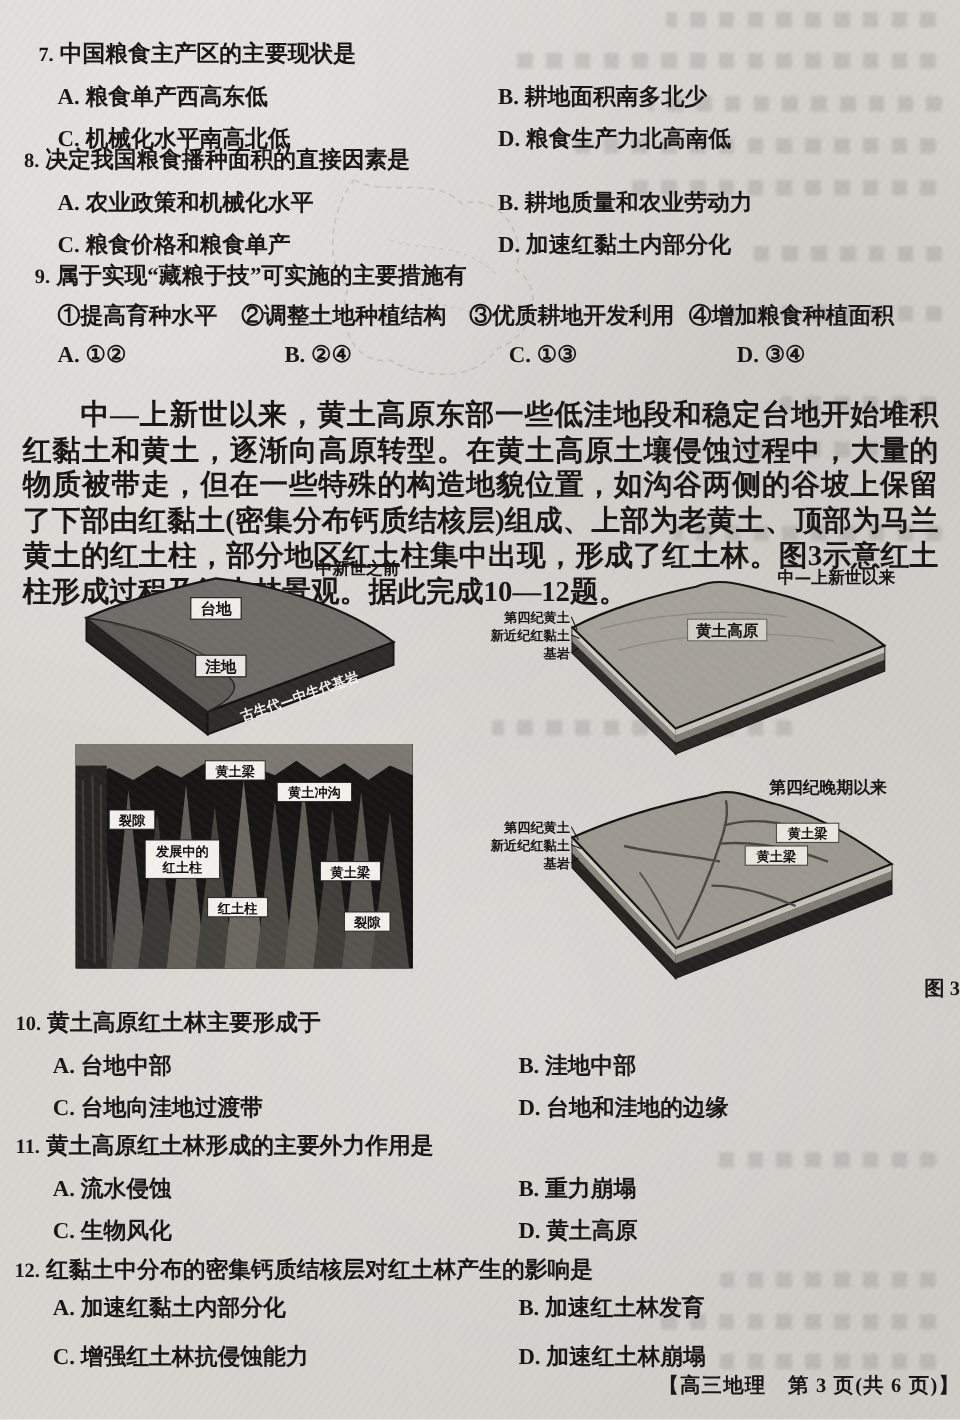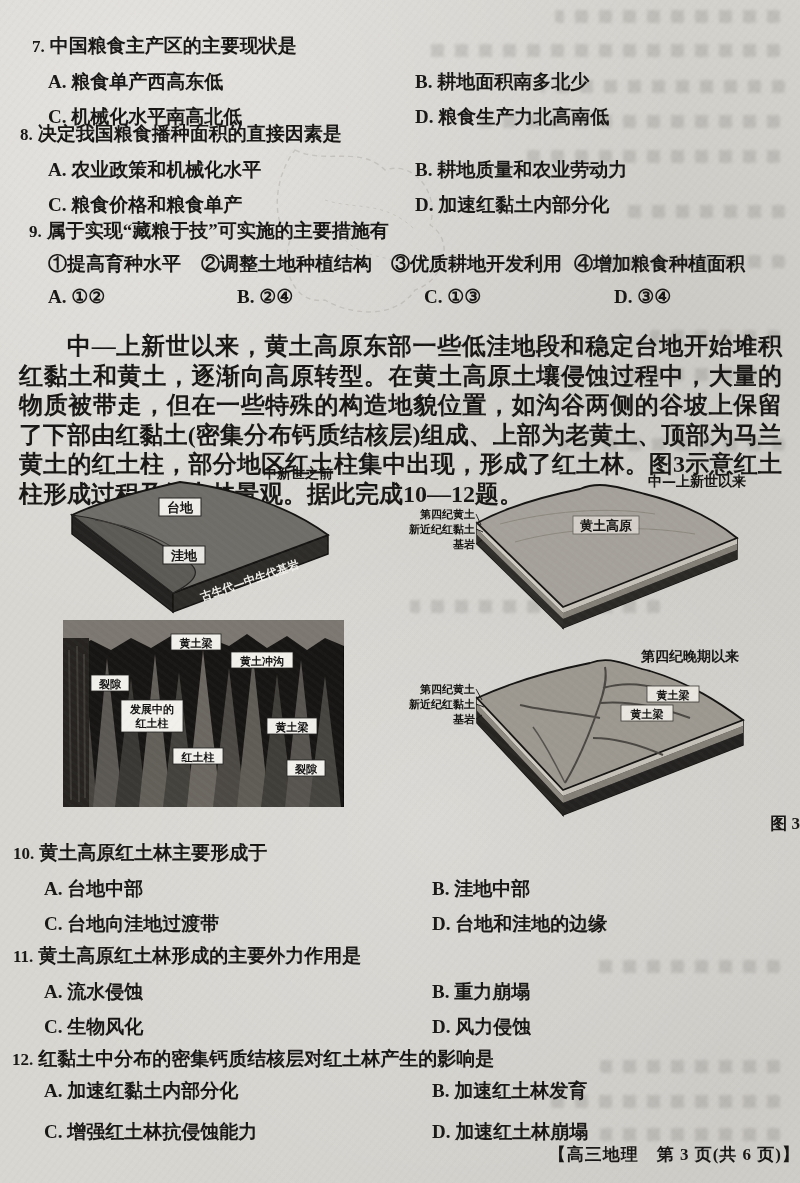--- a/index.html
+++ b/index.html
@@ -235,21 +235,21 @@
     <span class="col-b">C. 台地向洼地过渡带</span><span>D. 台地和洼地的边缘</span>
   </div>
 
   <div class="line" style="top:946px;left:13px">
     <span class="qnum">11.</span><span>黄土高原红土林形成的主要外力作用是</span>
   </div>
   <div class="line optrow-b" style="top:982px">
     <span class="col-b">A. 流水侵蚀</span><span>B. 重力崩塌</span>
   </div>
   <div class="line optrow-b" style="top:1017px">
-    <span class="col-b">C. 生物风化</span><span>D. 风力侵蚀</span>
+    <span class="col-b">C. 生物风化</span><span>D. 黄土高原</span>
   </div>
 
   <div class="line" style="top:1049px;left:12px">
     <span class="qnum">12.</span><span>红黏土中分布的密集钙质结核层对红土林产生的影响是</span>
   </div>
   <div class="line optrow-b" style="top:1081px">
     <span class="col-b">A. 加速红黏土内部分化</span><span>B. 加速红土林发育</span>
   </div>
   <div class="line optrow-b" style="top:1122px">
     <span class="col-b">C. 增强红土林抗侵蚀能力</span><span>D. 加速红土林崩塌</span>

